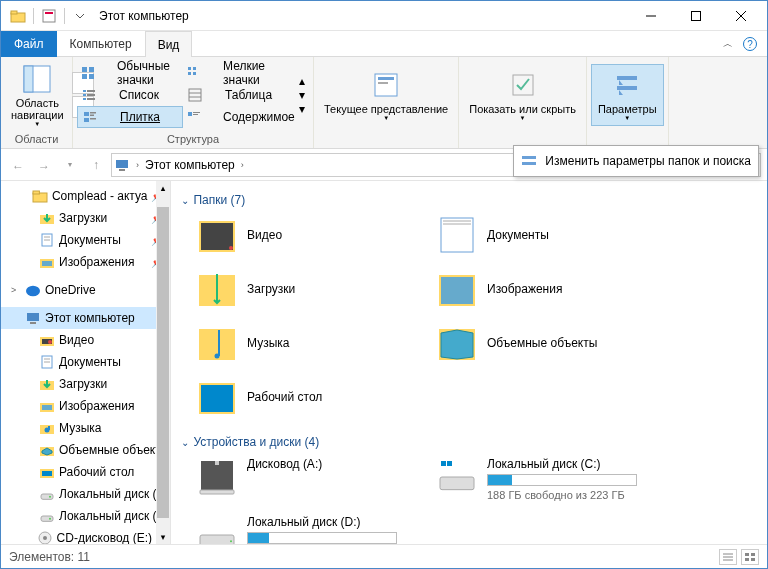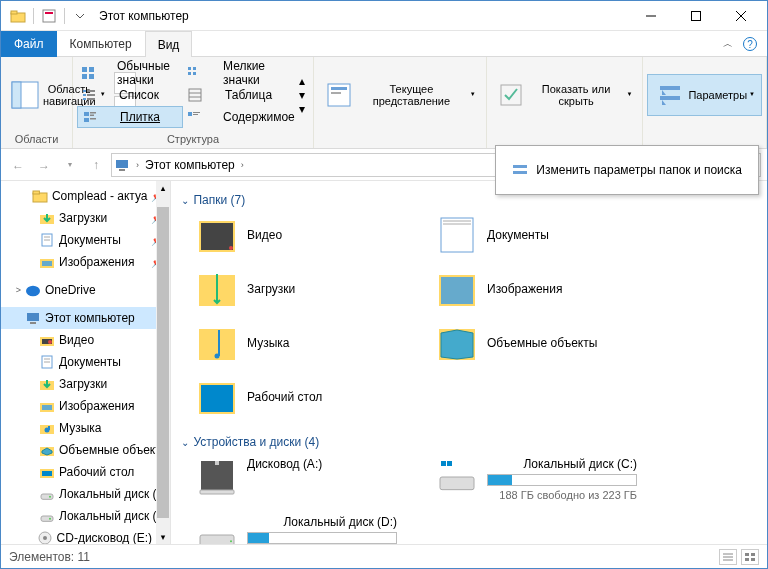--- a/index.html
+++ b/index.html
@@ -18,42 +18,42 @@
   .tab.plain { color: #333; }
   .tab.active { background: #f5f5f5; border-color: #dadada; margin-bottom: -1px; height: 26px; }
   .ribbon-toggle { margin-left: auto; display: flex; align-items: center; gap: 10px; padding-right: 10px; height: 24px; }
   .ribbon-toggle .chev { font-size: 10px; }
   .helpq { width: 14px; height: 14px; border-radius: 50%; border: 1px solid #1979ca; color: #1979ca; display: flex; align-items: center; justify-content: center; font-size: 10px; }
 
   .ribbon { height: 92px; background: #f5f5f5; display: flex; border-bottom: 1px solid #dadada; position: relative; }
   .ribgroup { display: flex; flex-direction: column; border-right: 1px solid #e5e5dc; padding: 2px 4px 0; }
   .ribgroup .body { flex: 1; display: flex; align-items: center; gap: 2px; }
   .ribgroup .label { text-align: center; color: #555; font-size: 11px; padding: 2px 0 3px; }
-  .ribbtn-v { display: flex; flex-direction: row; align-items: center; justify-content: center; padding: 4px 6px; gap: 2px; }
+  .ribbtn-v { display: flex; flex-direction: column; align-items: center; justify-content: center; padding: 4px 6px; gap: 2px; }
   .ribbtn-v .bigicon { width: 32px; height: 32px; display: flex; align-items: center; justify-content: center; }
   .ribbtn-v .caption { text-align: center; font-size: 11px; line-height: 12px; }
   .ribbtn-v .drop { font-size: 6px; margin-top: -2px; }
   .ribbtn-h { display: flex; align-items: center; gap: 22px; padding: 2px 4px; font-size: 11px; }
   .ribbtn-h.selected { background: #cde6f7; border: 1px solid #92c0e0; text-decoration: underline; }
   .ribbtn-h .smicon { width: 16px; height: 16px; display: flex; align-items: center; justify-content: center; }
   .grid2x3 { display: grid; grid-template-rows: repeat(3, 22px); grid-template-columns: 106px 106px; }
   .mini-col { display: flex; flex-direction: column; gap: 2px; }
   .mini-col .smbtn { width: 22px; height: 22px; border: 1px solid #ccc; background: #fff; }
 
-  .context { position: absolute; top: 88px; right: 8px; background: #fff; border: 1px solid #aaa; box-shadow: 2px 2px 4px rgba(0,0,0,0.2); padding: 16px; display: flex; align-items: center; gap: 8px; z-index: 10; }
+  .context { position: absolute; top: 88px; right: 8px; background: #fff; border: 1px solid #aaa; box-shadow: 2px 2px 4px rgba(0,0,0,0.2); padding: 7px; display: flex; align-items: center; gap: 8px; z-index: 10; }
 
   .addr { height: 32px; display: flex; align-items: center; gap: 4px; padding: 0 6px; border-bottom: 1px solid #e5e5e5; }
   .navbtn { width: 22px; height: 22px; display: flex; align-items: center; justify-content: center; color: #999; }
   .addrbar { flex: 1; height: 24px; border: 1px solid #ccc; display: flex; align-items: center; padding: 0 2px; gap: 4px; }
   .addrbar .chev { color: #555; font-size: 9px; padding: 0 2px; }
   .rfbtn { width: 22px; height: 22px; display: flex; align-items: center; justify-content: center; }
   .search { width: 190px; height: 24px; border: 1px solid #ccc; display: flex; align-items: center; padding: 0 4px; color: #888; font-style: italic; }
   .search .mag { margin-left: auto; font-style: normal; }
 
-  .workspace { flex: 1; display: flex; height: calc(569px - 30px - 26px - 92px - 32px - 24px - 2px); text-align: right; }
+  .workspace { flex: 1; display: flex; height: calc(569px - 30px - 26px - 92px - 32px - 24px - 2px); }
   .sidebar { width: 170px; border-right: 1px solid #e5e5e5; overflow: hidden; padding-top: 4px; position: relative; }
   .tree-item { display: flex; align-items: center; gap: 4px; height: 22px; padding-left: 10px; white-space: nowrap; }
   .tree-item .exp { width: 10px; font-size: 9px; color: #666; }
   .tree-item.selected { background: #cde8ff; }
   .tree-item .pin { margin-left: auto; color: #888; font-size: 10px; padding-right: 6px; }
   .tree-spacer { height: 6px; }
   .sidebar-scroll { position: absolute; right: 0; top: 0; bottom: 0; width: 14px; background: #f0f0f0; display: flex; flex-direction: column; align-items: center; }
   .sidebar-scroll .thumb { width: 12px; flex: 1; background: #c0c0c0; margin: 14px 1px; }
 
   .content { flex: 1; padding: 6px 10px; overflow: hidden; }

